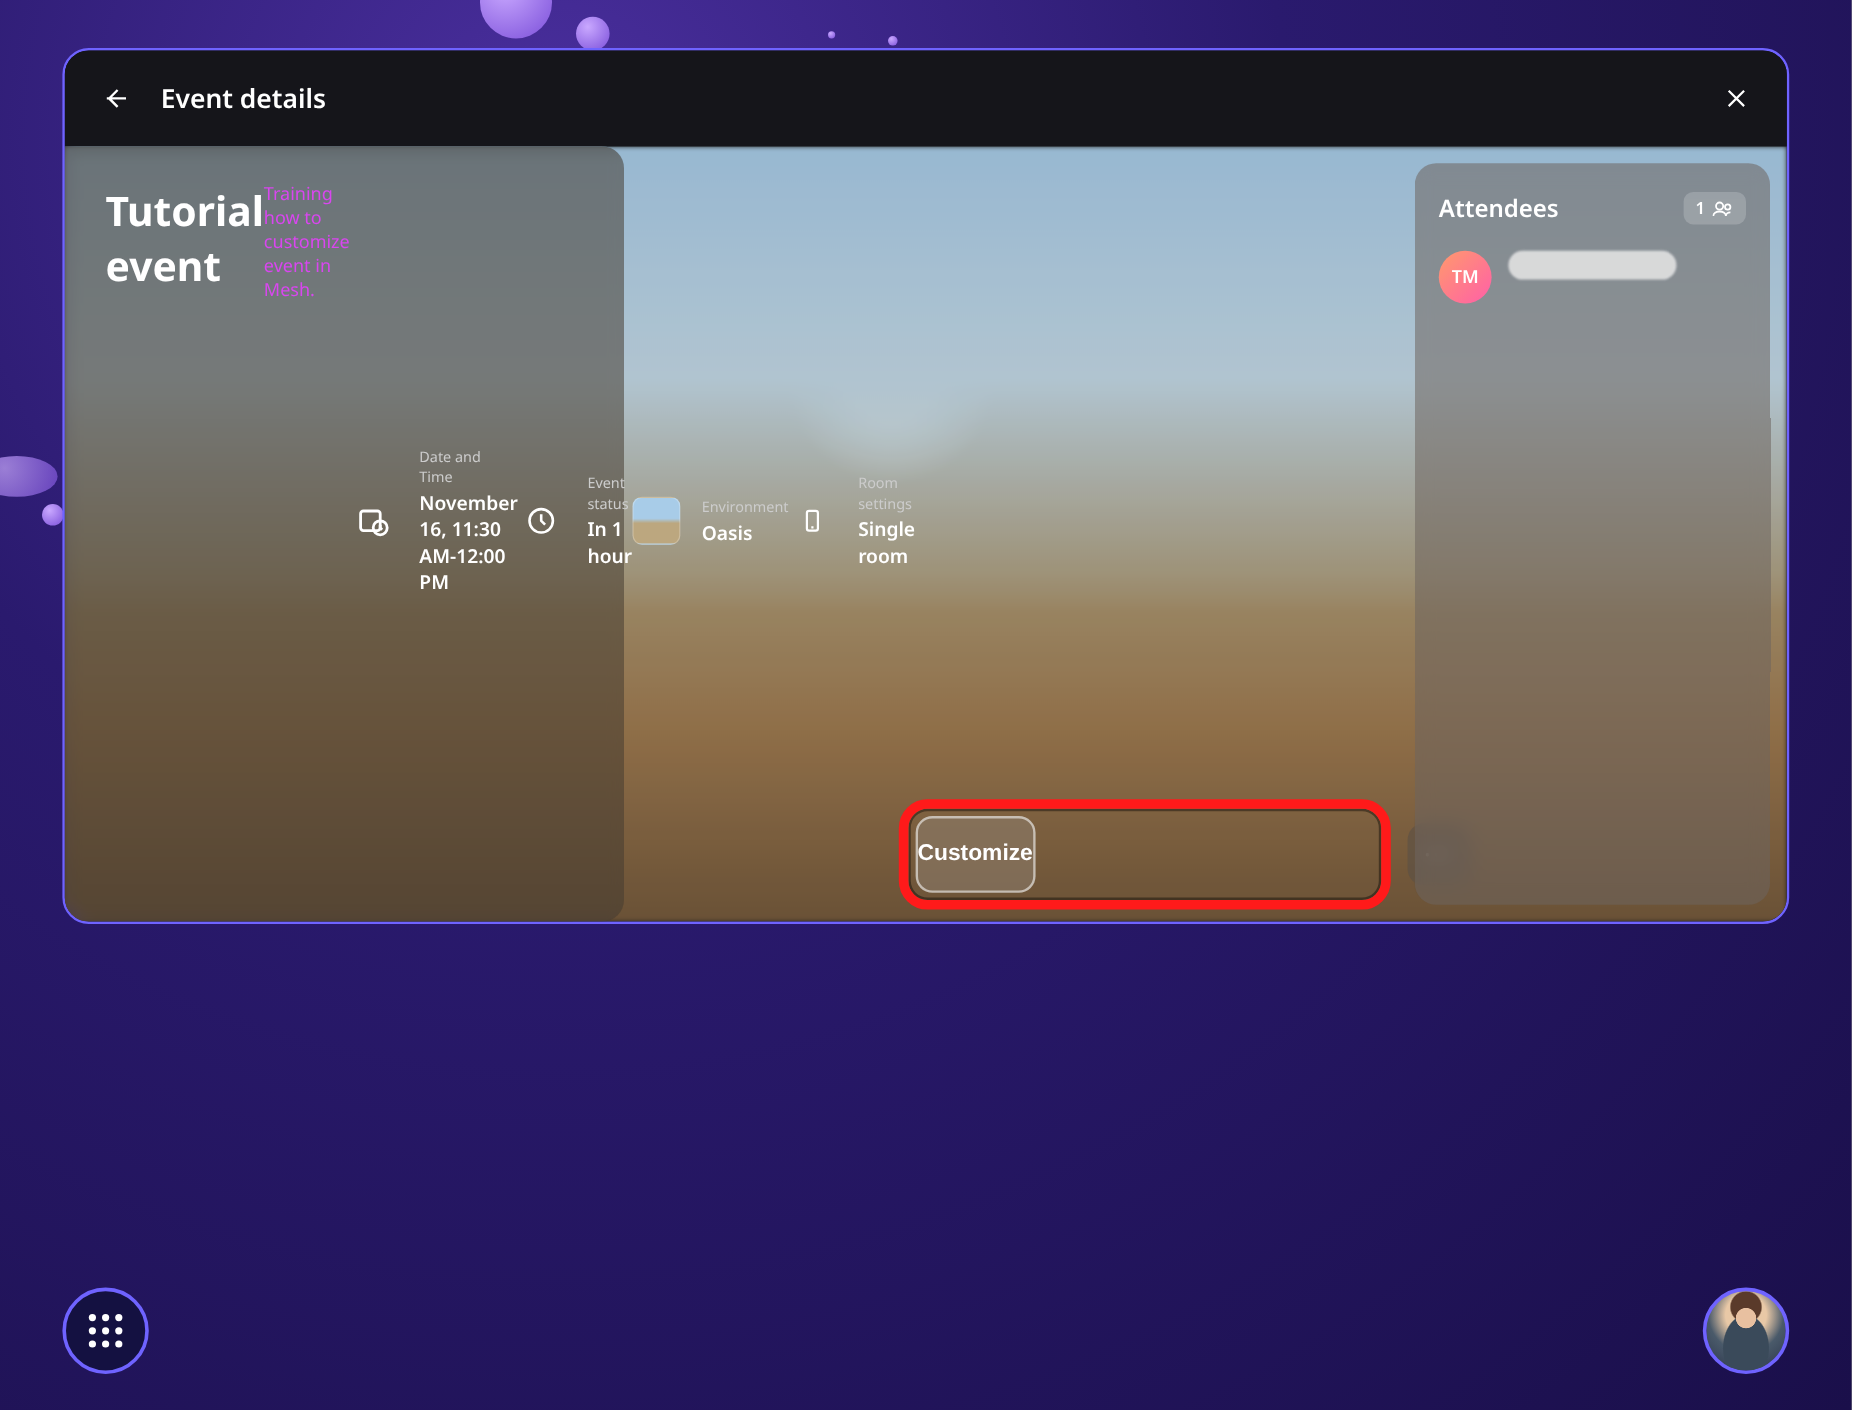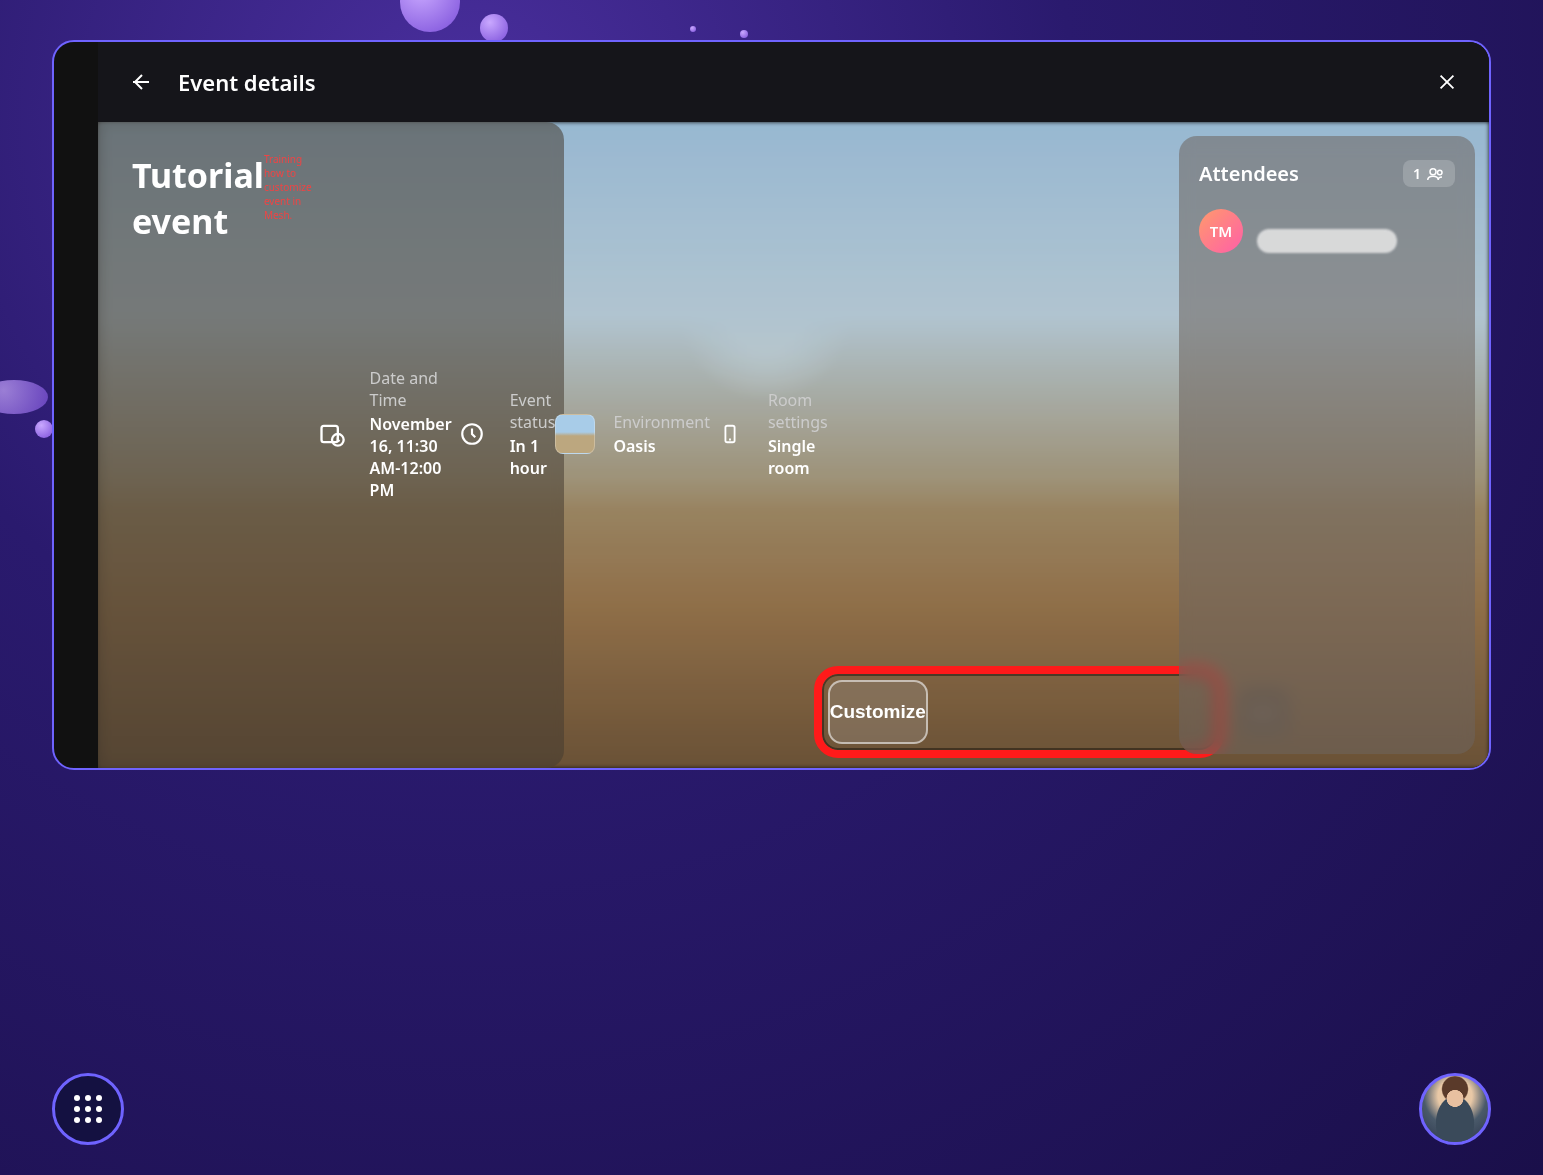--- a/index.html
+++ b/index.html
@@ -30,21 +30,20 @@
   .window {
     position: absolute;
     top: 40px; left: 52px; right: 52px;
     height: 730px;
     border-radius: 22px;
     border: 2px solid #6f63ff;
     background: #111;
     overflow: hidden;
     display: flex;
     flex-direction: column;
-    padding-left: 44px;
   }
 
   .titlebar {
     height: 80px;
     display: flex;
     align-items: center;
     gap: 24px;
     padding: 0 28px;
     background: #15151a;
   }
@@ -100,41 +99,41 @@
     flex-direction: row;
     border-top-right-radius: 18px;
     border-bottom-right-radius: 18px;
   }
   .evt-title {
     font-size: 34px;
     font-weight: 700;
     margin-bottom: 10px;
   }
   .evt-desc {
-    font-size: 10px;
-    color: #ef4444;
+    font-size: 15px;
+    color: #d946ef;
   }
   .meta-row {
     display: flex;
     align-items: center;
     gap: 18px;
     margin-bottom: 28px;
   }
   .meta-icon {
     width: 40px; height: 40px;
     display:flex; align-items:center; justify-content:center;
     flex-shrink: 0;
   }
   .meta-icon.thumb {
     border-radius: 8px;
     background: linear-gradient(180deg,#a8cce8 45%, #bca77f 55%);
     border:1px solid rgba(255,255,255,.25);
   }
   .meta-text .lbl {
-    font-size: 16px;
+    font-size: 12px;
     color: #ccc;
     margin-bottom: 2px;
   }
   .meta-text .val {
     font-size: 16px;
     font-weight: 600;
   }
 
   .action-row {
     margin-top: auto;
@@ -203,21 +202,21 @@
   }
   .count-badge {
     display:flex; align-items:center; gap:6px;
     background: rgba(255,255,255,.18);
     border-radius: 8px;
     padding: 4px 10px;
     font-size: 14px;
     font-weight:600;
   }
   .attendee-row {
-    display:flex; align-items:flex-end; gap:14px;
+    display:flex; align-items:flex-start; gap:14px;
   }
   .avatar-circle {
     width: 44px; height: 44px;
     border-radius: 50%;
     background: linear-gradient(135deg,#ff9a6c,#ff5fa8);
     display:flex; align-items:center; justify-content:center;
     font-size: 15px; font-weight:600;
     color:#fff;
   }
   .name-blur {

